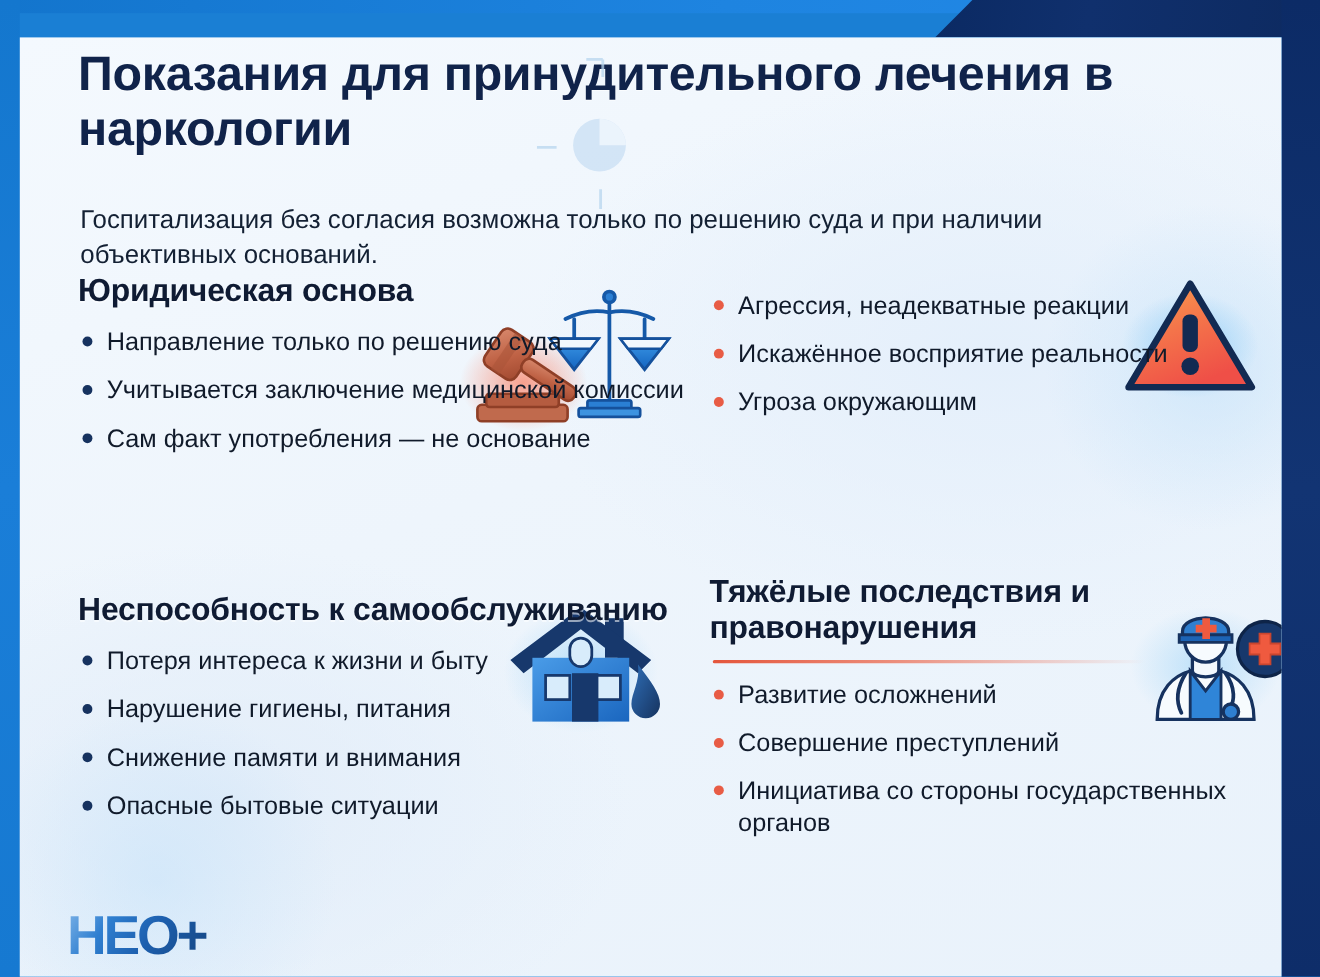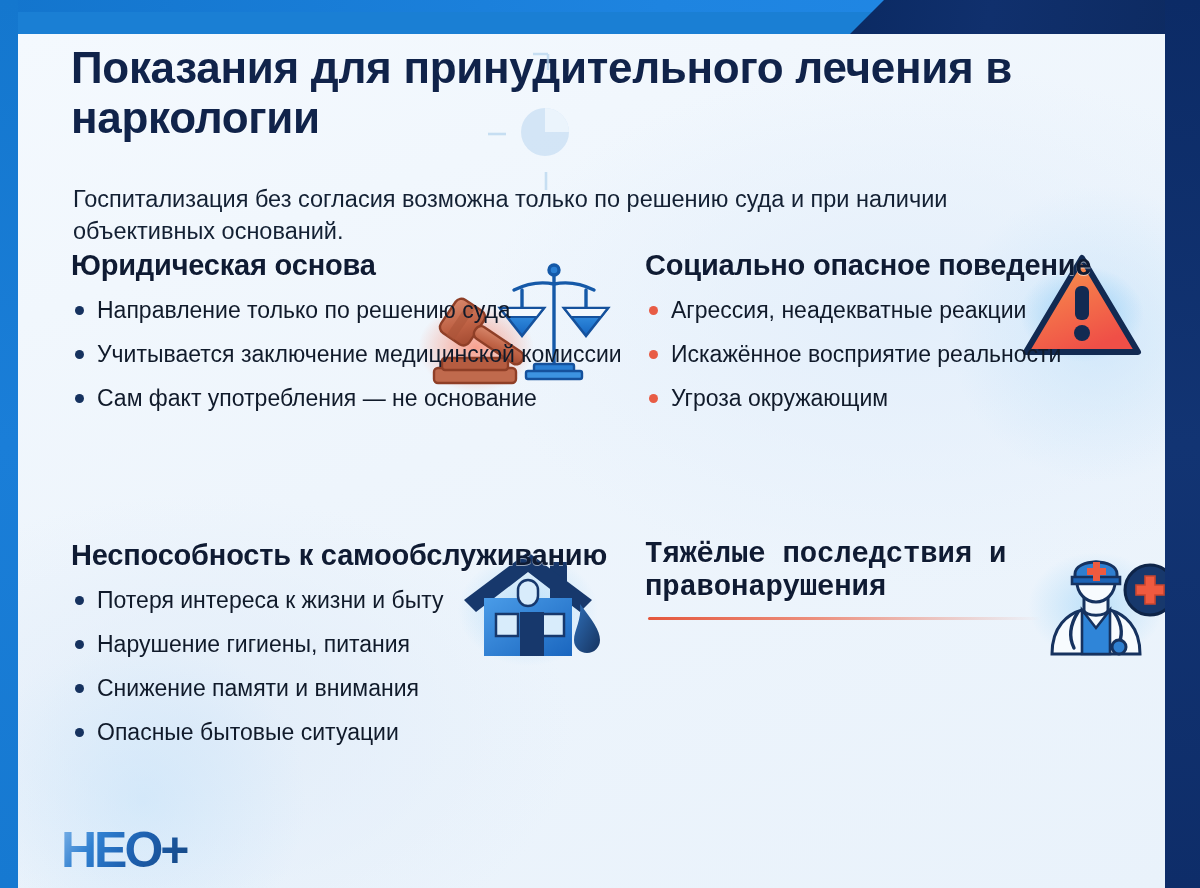--- a/index.html
+++ b/index.html
@@ -177,21 +177,20 @@
       <g transform="rotate(34 58 80)">
         <rect x="22" y="56" width="34" height="40" rx="7" fill="url(#gavG)" stroke="#8f3f27" stroke-width="2.4"></rect>
         <rect x="54" y="68" width="56" height="14" rx="6" fill="url(#gavG)" stroke="#8f3f27" stroke-width="2.4"></rect>
         <rect x="33" y="56" width="9" height="40" fill="#a95438" opacity=".55"></rect>
       </g>
       <rect x="16" y="112" width="82" height="15" rx="4" fill="#c06a4d" stroke="#8f3f27" stroke-width="2.4"></rect>
       <rect x="24" y="102" width="66" height="12" rx="3" fill="#b55c40" stroke="#8f3f27" stroke-width="2.4"></rect>
     </svg>
 
     <div class="col col-r" style="top:215px;">
-      <div class="sec-head">Социально опасное поведение</div>
       <ul class="bullets bul-red">
         <li>Агрессия, неадекватные реакции</li>
         <li>Искажённое восприятие реальности</li>
         <li>Угроза окружающим</li>
       </ul>
     </div>
 
     <svg class="icon" width="130" height="120" viewBox="0 0 130 120" style="left:1000px; top:214px;">
       <defs>
         <linearGradient id="triG" x1="0" y1="0" x2="0.5" y2="1">
@@ -239,23 +238,28 @@
       <rect x="92" y="16" width="17" height="36" fill="#17386c"></rect>
       <path d="M70 6 L134 54 L122 66 L70 26 L18 66 L6 54 Z" fill="#17386c"></path>
       <rect x="26" y="52" width="88" height="58" fill="url(#houseG)"></rect>
       <rect x="60" y="34" width="20" height="26" rx="10" fill="#d8ecfb" stroke="#17386c" stroke-width="2.5"></rect>
       <rect x="38" y="68" width="22" height="22" fill="#d8ecfb" stroke="#17386c" stroke-width="2.5"></rect>
       <rect x="84" y="68" width="22" height="22" fill="#d8ecfb" stroke="#17386c" stroke-width="2.5"></rect>
       <rect x="62" y="66" width="24" height="44" fill="#17386c"></rect>
       <path d="M122 58 C134 74 142 84 142 94 a13 13 0 0 1 -26 0 c0 -10 8 -20 6 -36 z" fill="url(#dropG)"></path>
     </svg>
 
-    <div class="col col-r" style="top:505px;font-family:Liberation Mono, monospace;">
+    <div class="col col-r" style="top:488px;">
       <div class="sec-head">Тяжёлые последствия и правонарушения</div>
       <div class="divider"></div>
+      <ul class="bullets bul-red">
+        <li>Развитие осложнений</li>
+        <li>Совершение преступлений</li>
+        <li>Инициатива со стороны государственных органов</li>
+      </ul>
     </div>
 
     <svg class="icon" width="145" height="120" viewBox="0 0 145 120" style="left:1010px; top:510px;">
       <defs>
         <radialGradient id="dGlow">
             <stop offset="0%" stop-color="#8ccdf7" stop-opacity=".5"></stop>
             <stop offset="100%" stop-color="#8ccdf7" stop-opacity="0"></stop>
           </radialGradient>
       </defs>
       <ellipse cx="68" cy="62" rx="68" ry="54" fill="url(#dGlow)"></ellipse>

